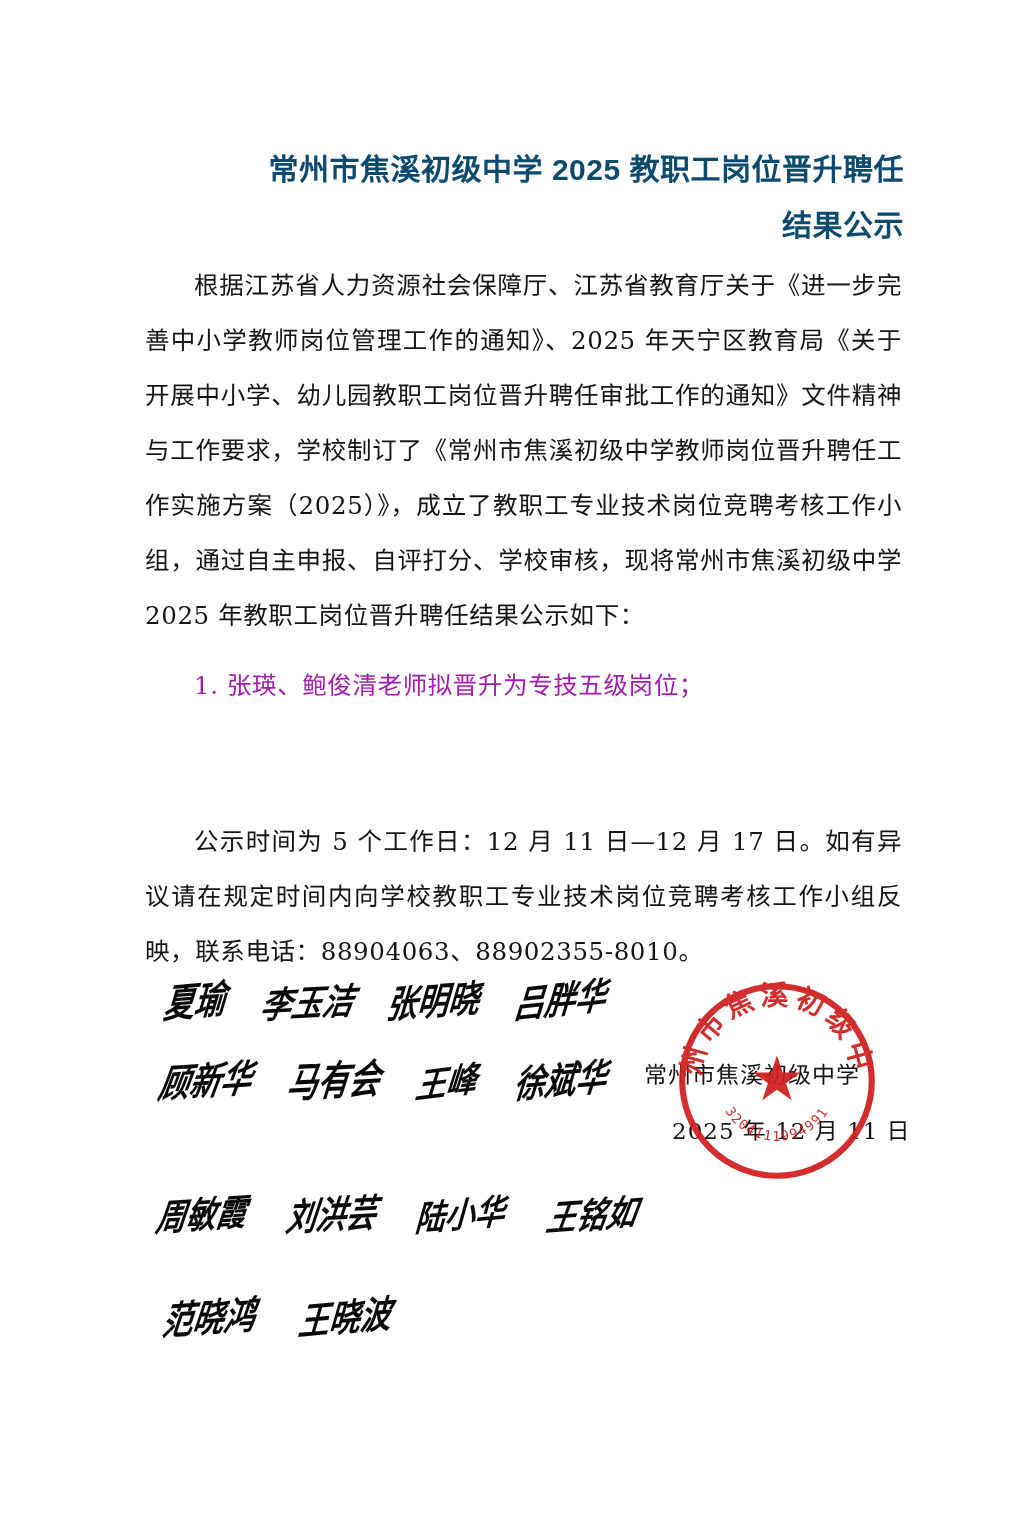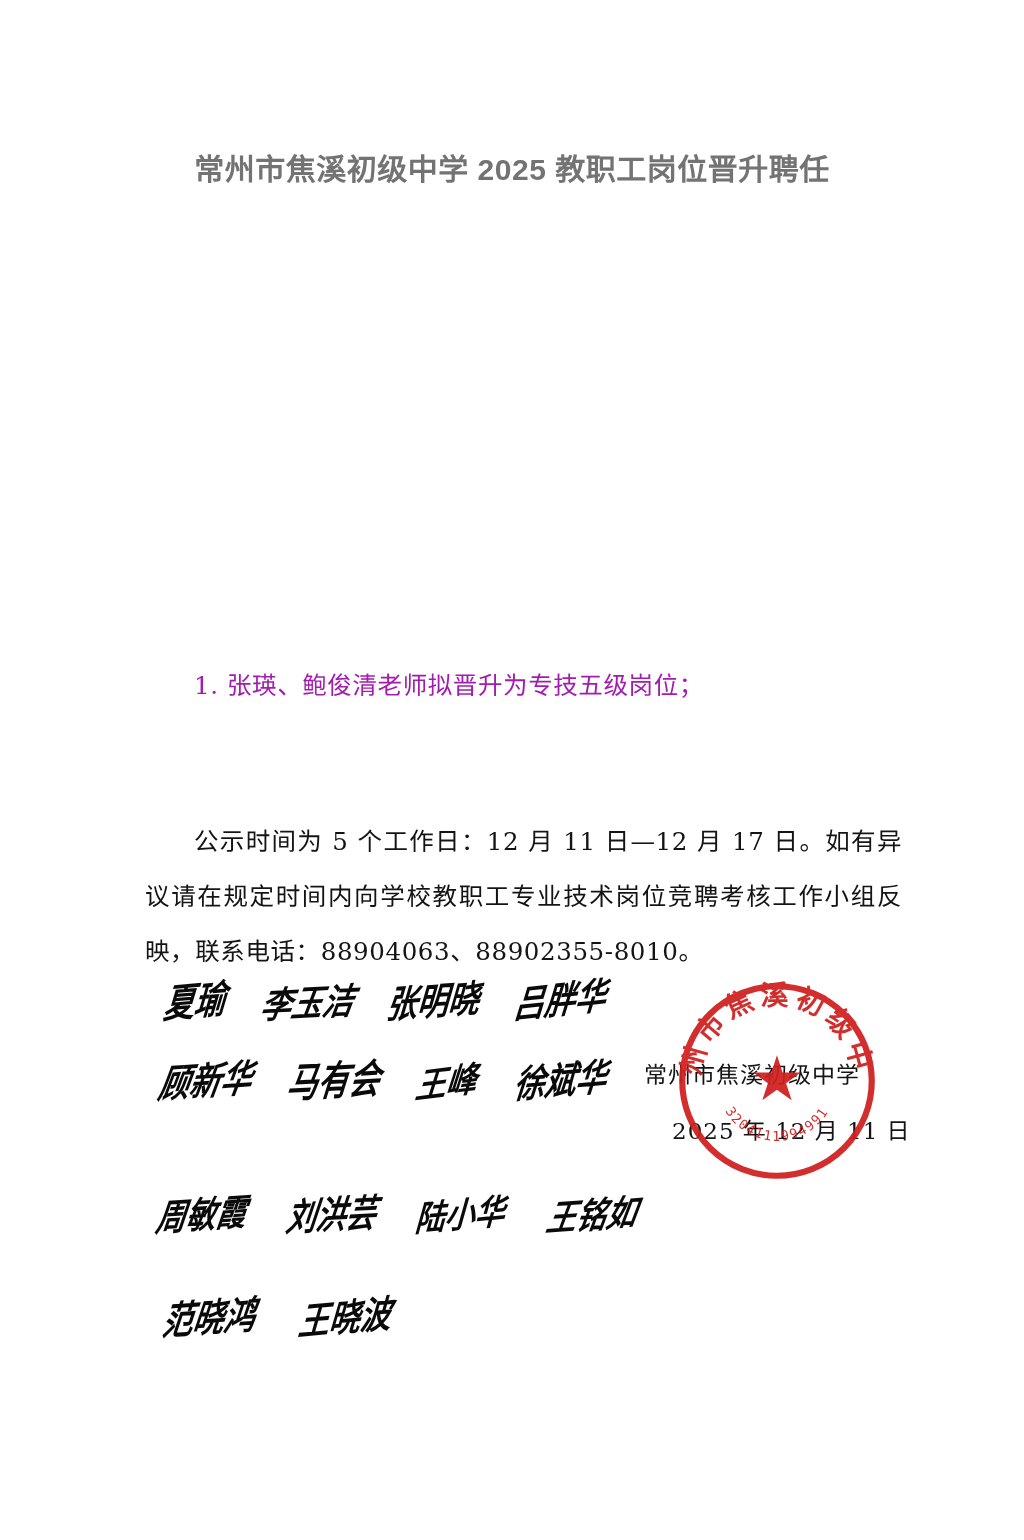--- a/index.html
+++ b/index.html
@@ -23,27 +23,27 @@
     inset: 0;
     background: #ffffff;
   }
 
   
   .doc-title {
     position: absolute;
     top: 142px;
     left: 120px;
     width: 784px;
-    text-align: center;
+    text-align: right;
     font-family: "Liberation Sans", "DejaVu Sans", sans-serif;
     font-weight: 700;
     font-size: 30px;
     line-height: 56px;
     letter-spacing: 0.5px;
-    color: #737373;
+    color: #0c4a6e;
   }
   .doc-title .line2 { display: block; }
 
   
   .body-block {
     position: absolute;
     top: 258px;
     left: 145px;
     width: 757px;
   }
@@ -163,22 +163,26 @@
   }
   .seal svg { display: block; width: 100%; height: 100%; }
 </style>
 </head>
 <body>
 
 <div class="page">
 
   <div class="doc-title">
     <span>常州市焦溪初级中学 2025 教职工岗位晋升聘任</span>
-  </div>
-
+    <span class="line2">结果公示</span>
+  </div>
+
+  <div class="body-block">
+    <p class="para nolast">根据江苏省人力资源社会保障厅、江苏省教育厅关于《进一步完善中小学教师岗位管理工作的通知》、2025 年天宁区教育局《关于开展中小学、幼儿园教职工岗位晋升聘任审批工作的通知》文件精神与工作要求，学校制订了《常州市焦溪初级中学教师岗位晋升聘任工作实施方案（2025）》，成立了教职工专业技术岗位竞聘考核工作小组，通过自主申报、自评打分、学校审核，现将常州市焦溪初级中学 2025 年教职工岗位晋升聘任结果公示如下：</p>
+  </div>
 
   <div class="list-block">
     <p class="list-item">1. 张瑛、鲍俊清老师拟晋升为专技五级岗位；</p>
   </div>
 
   <div class="tail-block">
     <p class="para nolast">公示时间为 5 个工作日：12 月 11 日—12 月 17 日。如有异议请在规定时间内向学校教职工专业技术岗位竞聘考核工作小组反映，联系电话：88904063、88902355-8010。</p>
   </div>
 
   <div class="sign-zone">

